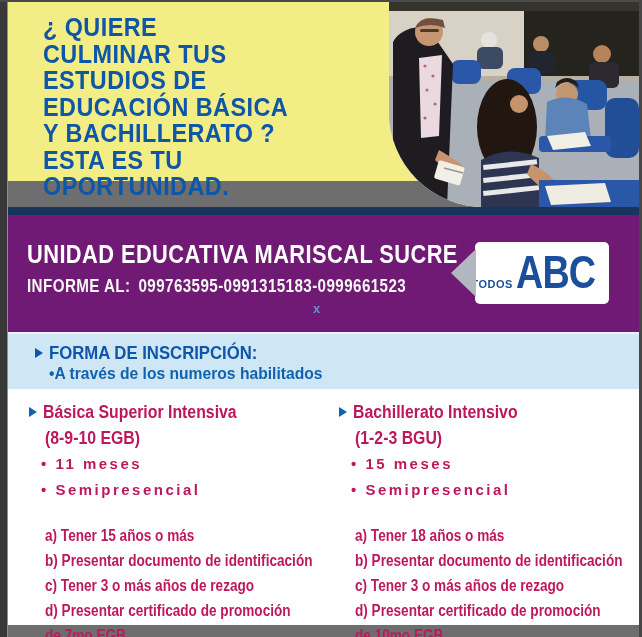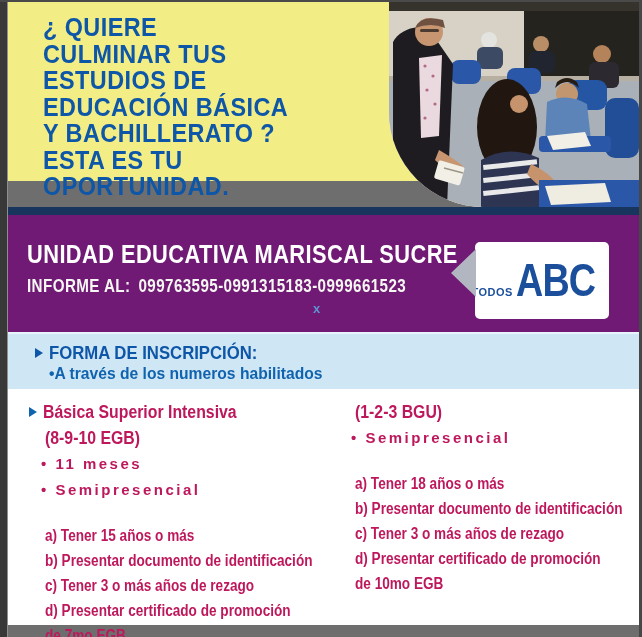--- a/index.html
+++ b/index.html
@@ -37,21 +37,21 @@
   .school-name{
     position:absolute;left:20px;top:24px;color:#fff;font-weight:bold;
     font-size:26px;letter-spacing:.5px;transform:scaleX(.84);transform-origin:left top;white-space:nowrap;
   }
   .informe{
     position:absolute;left:20px;top:60px;color:#f6f6f2;font-weight:bold;
     font-size:19px;letter-spacing:.5px;transform:scaleX(.8);transform-origin:left top;white-space:nowrap;
   }
   .informe .phones{margin-left:10px;}
   .badge{
-    position:absolute;right:30px;top:27px;width:134px;height:77px;background:#fff;
+    position:absolute;right:30px;top:27px;width:134px;height:62px;background:#fff;
     border-radius:5px;display:flex;align-items:center;justify-content:center;
   }
   .badge-arrow{
     position:absolute;left:-24px;top:7px;width:0;height:0;
     border-top:24px solid transparent;border-bottom:24px solid transparent;
     border-right:25px solid #b2b6c0;
   }
   .badge-todos{color:#1b4f9c;font-weight:bold;font-size:11px;letter-spacing:.5px;margin:22px 3px 0 0;}
   .badge-abc{
     color:#1b4f9c;font-weight:bold;font-size:46px;line-height:.95;
@@ -198,21 +198,26 @@
       <div class="reqs">
         <div class="req">a) Tener 15 años o más</div>
         <div class="req">b) Presentar documento de identificación</div>
         <div class="req">c) Tener 3 o más años de rezago</div>
         <div class="req">d) Presentar certificado de promoción</div>
         <div class="req">de 7mo EGB</div>
       </div>
     </div>
 
     <div class="program col1">
+      <div class="prog-title-row">
+        <span class="tri"></span>
+        <span class="prog-title">Bachillerato Intensivo</span>
+      </div>
       <span class="prog-subtitle">(1-2-3 BGU)</span>
+      <div class="prog-bullet">• 15 meses</div>
       <div class="prog-bullet">• Semipresencial</div>
       <div class="reqs">
         <div class="req">a) Tener 18 años o más</div>
         <div class="req">b) Presentar documento de identificación</div>
         <div class="req">c) Tener 3 o más años de rezago</div>
         <div class="req">d) Presentar certificado de promoción</div>
         <div class="req">de 10mo EGB</div>
       </div>
     </div>
 

